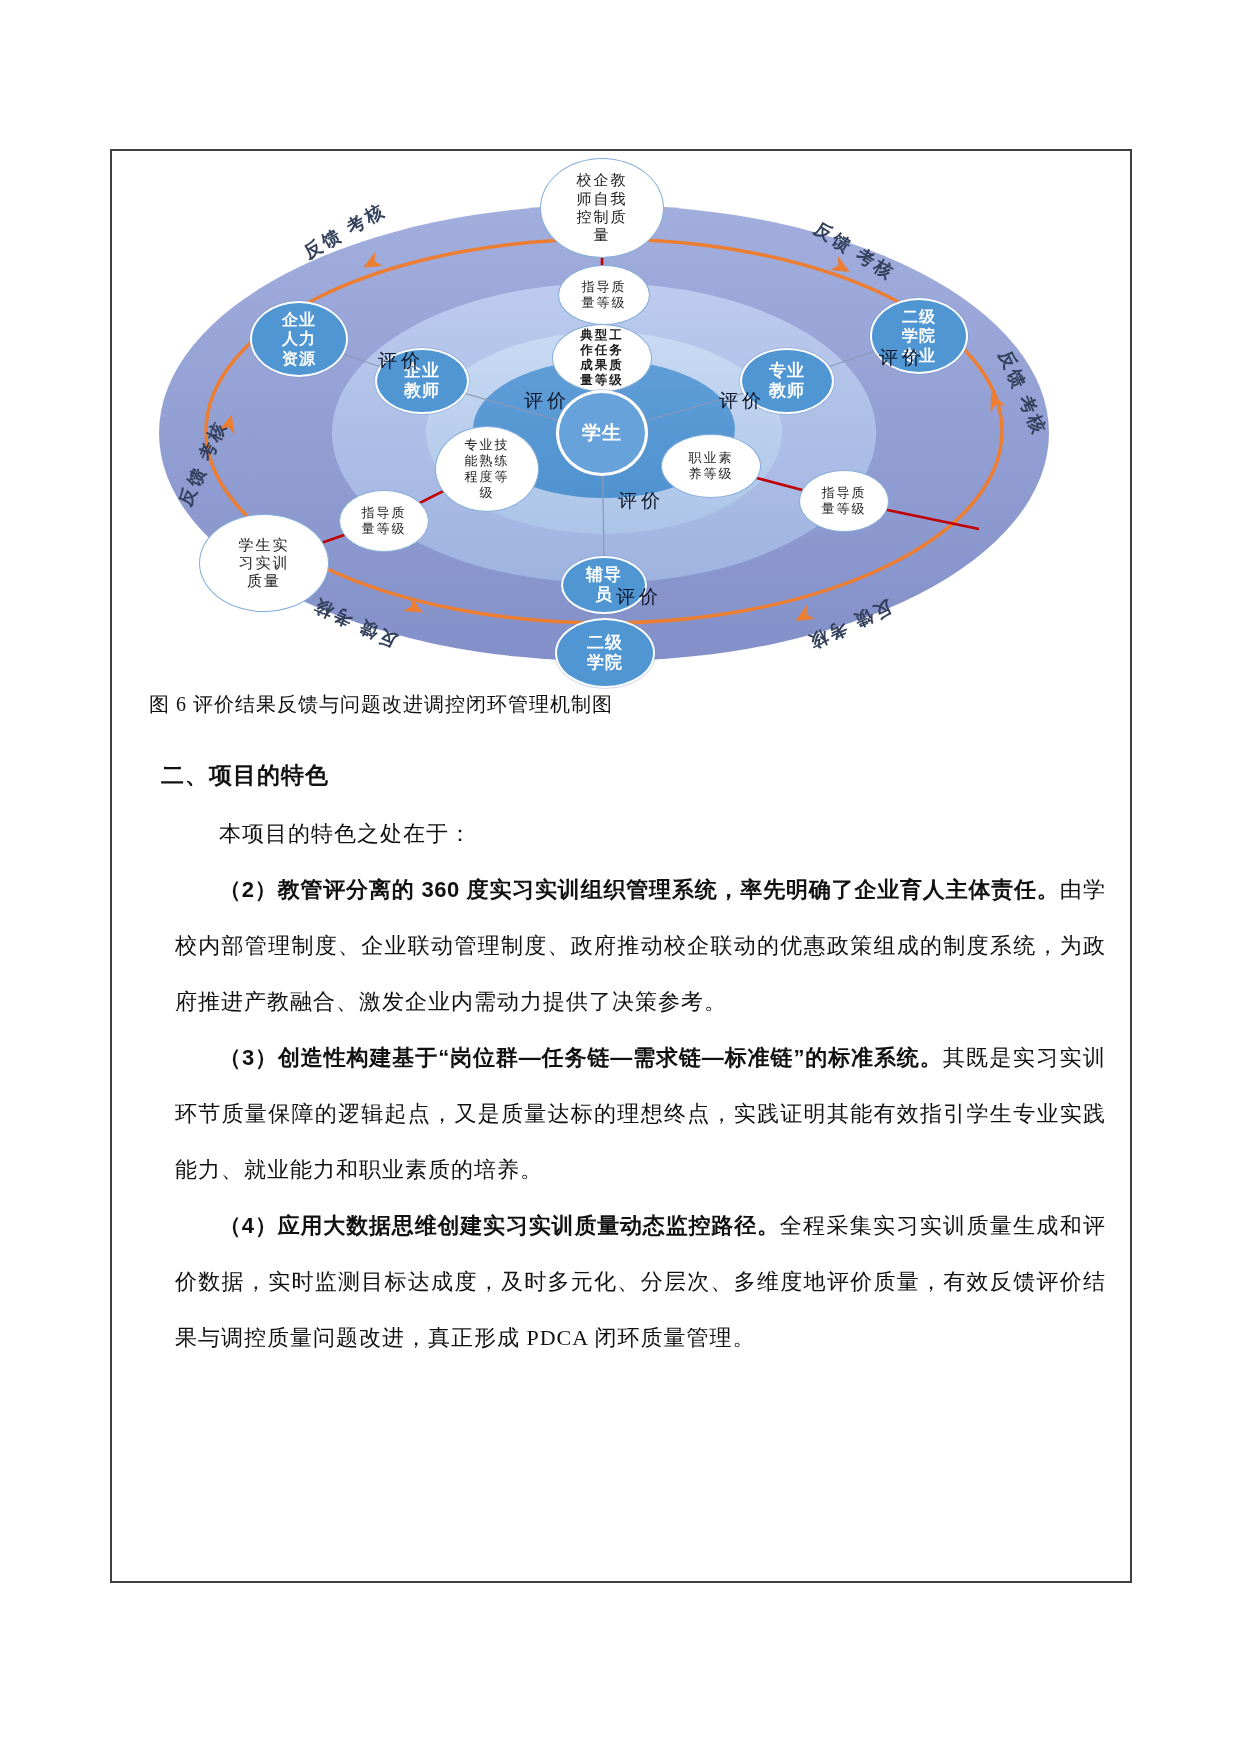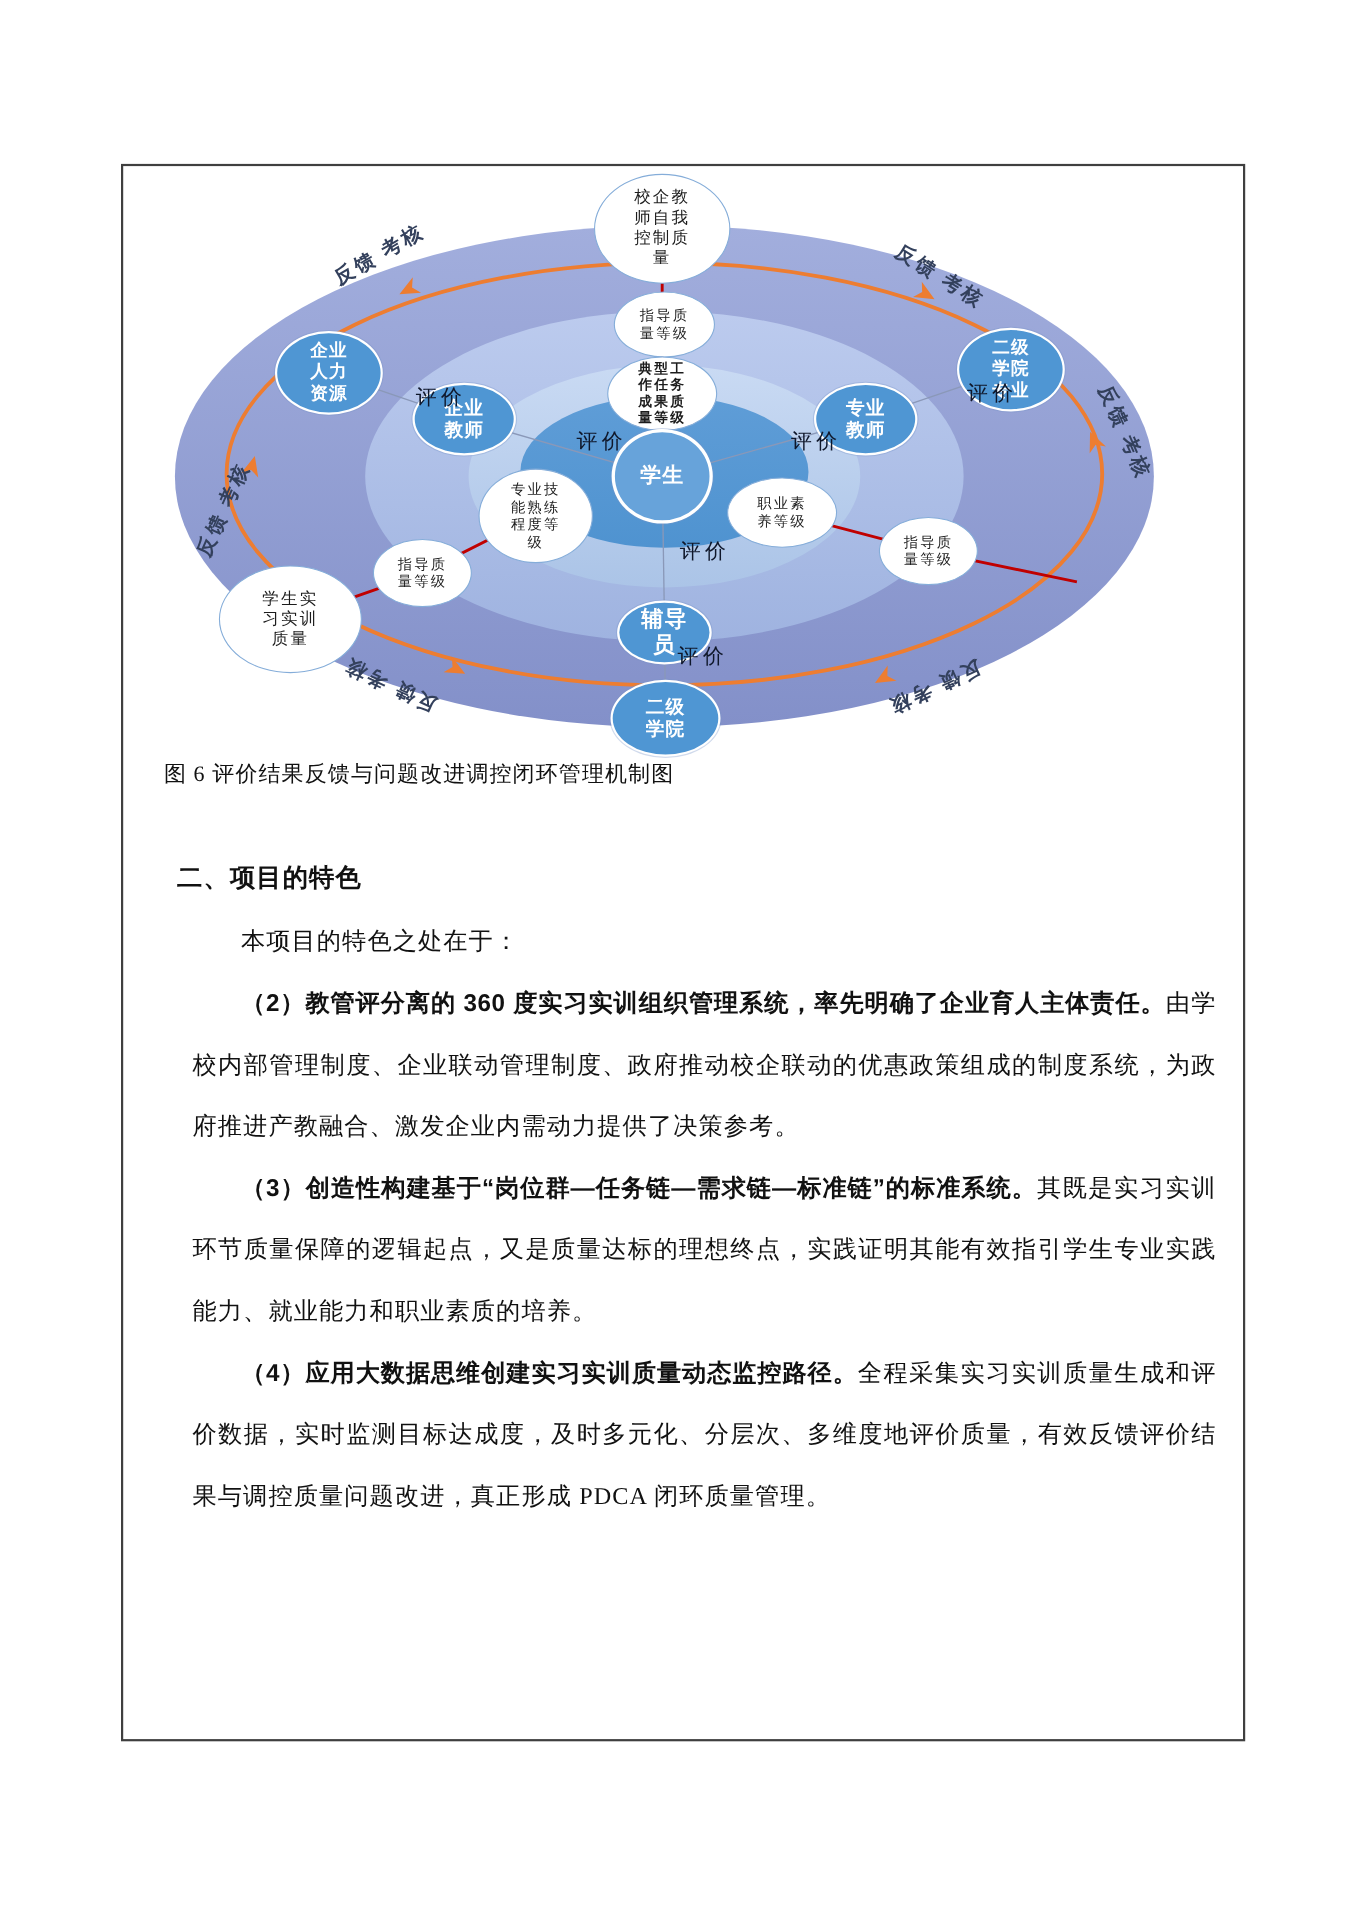--- a/index.html
+++ b/index.html
@@ -40,21 +40,21 @@
     margin-left:40px;
   }
   .arcl {
     position:absolute; font-size:18px; font-weight:bold; color:var(--label_dark,#33405c);
     letter-spacing:3px; white-space:nowrap;
     font-family:"Liberation Serif","DejaVu Serif",serif;
   }
   
   .caption { margin-top:14px; text-align:left; font-size:20px; line-height:30px; letter-spacing:1px; }
   .heading {
-    margin-top:62px; margin-left:12px; font-size:23px; line-height:32px;
+    margin-top:40px; margin-left:12px; font-size:23px; line-height:32px;
     font-weight:bold; font-family:"Liberation Sans","DejaVu Sans",sans-serif;
     letter-spacing:1px;
   }
   .bodytext { margin-top:15px; padding:0 24px 0 26px; }
   .bodytext p {
     font-size:22px; line-height:56px; text-align:justify; text-indent:2em;
     letter-spacing:1px;
   }
   .bodytext p b {
     font-family:"Liberation Sans","DejaVu Sans",sans-serif;
@@ -149,21 +149,21 @@
     <div class="n nb" style="left:273px; top:230px; width:94px; height:66px; font-size:17px;">企业
 教师</div>
     <div class="n nb" style="left:638px; top:230px; width:94px; height:66px; font-size:17px;">专业
 教师</div>
     <div class="n nb" style="left:150px; top:188px; width:98px; height:76px; font-size:16px;">企业
 人力
 资源</div>
     <div class="n nb" style="left:770px; top:185px; width:98px; height:76px; font-size:16px;">二级
 学院
 专业</div>
-    <div class="n nb" style="left:455px; top:424px; width:86px; height:58px; font-size:20px;">辅导
+    <div class="n nb" style="left:455px; top:434px; width:86px; height:58px; font-size:17px;">辅导
 员</div>
     <div class="n nb" style="left:456px; top:502px; width:100px; height:70px; font-size:17px;">二级
 学院</div>
 
     <div class="eval" style="left:358px; top:250px;">评价</div>
     <div class="eval" style="left:553px; top:250px;">评价</div>
     <div class="eval" style="left:452px; top:350px;">评价</div>
     <div class="eval" style="left:450px; top:446px;">评价</div>
     <div class="eval" style="left:212px; top:210px;">评价</div>
     <div class="eval" style="left:713px; top:207px;">评价</div>

